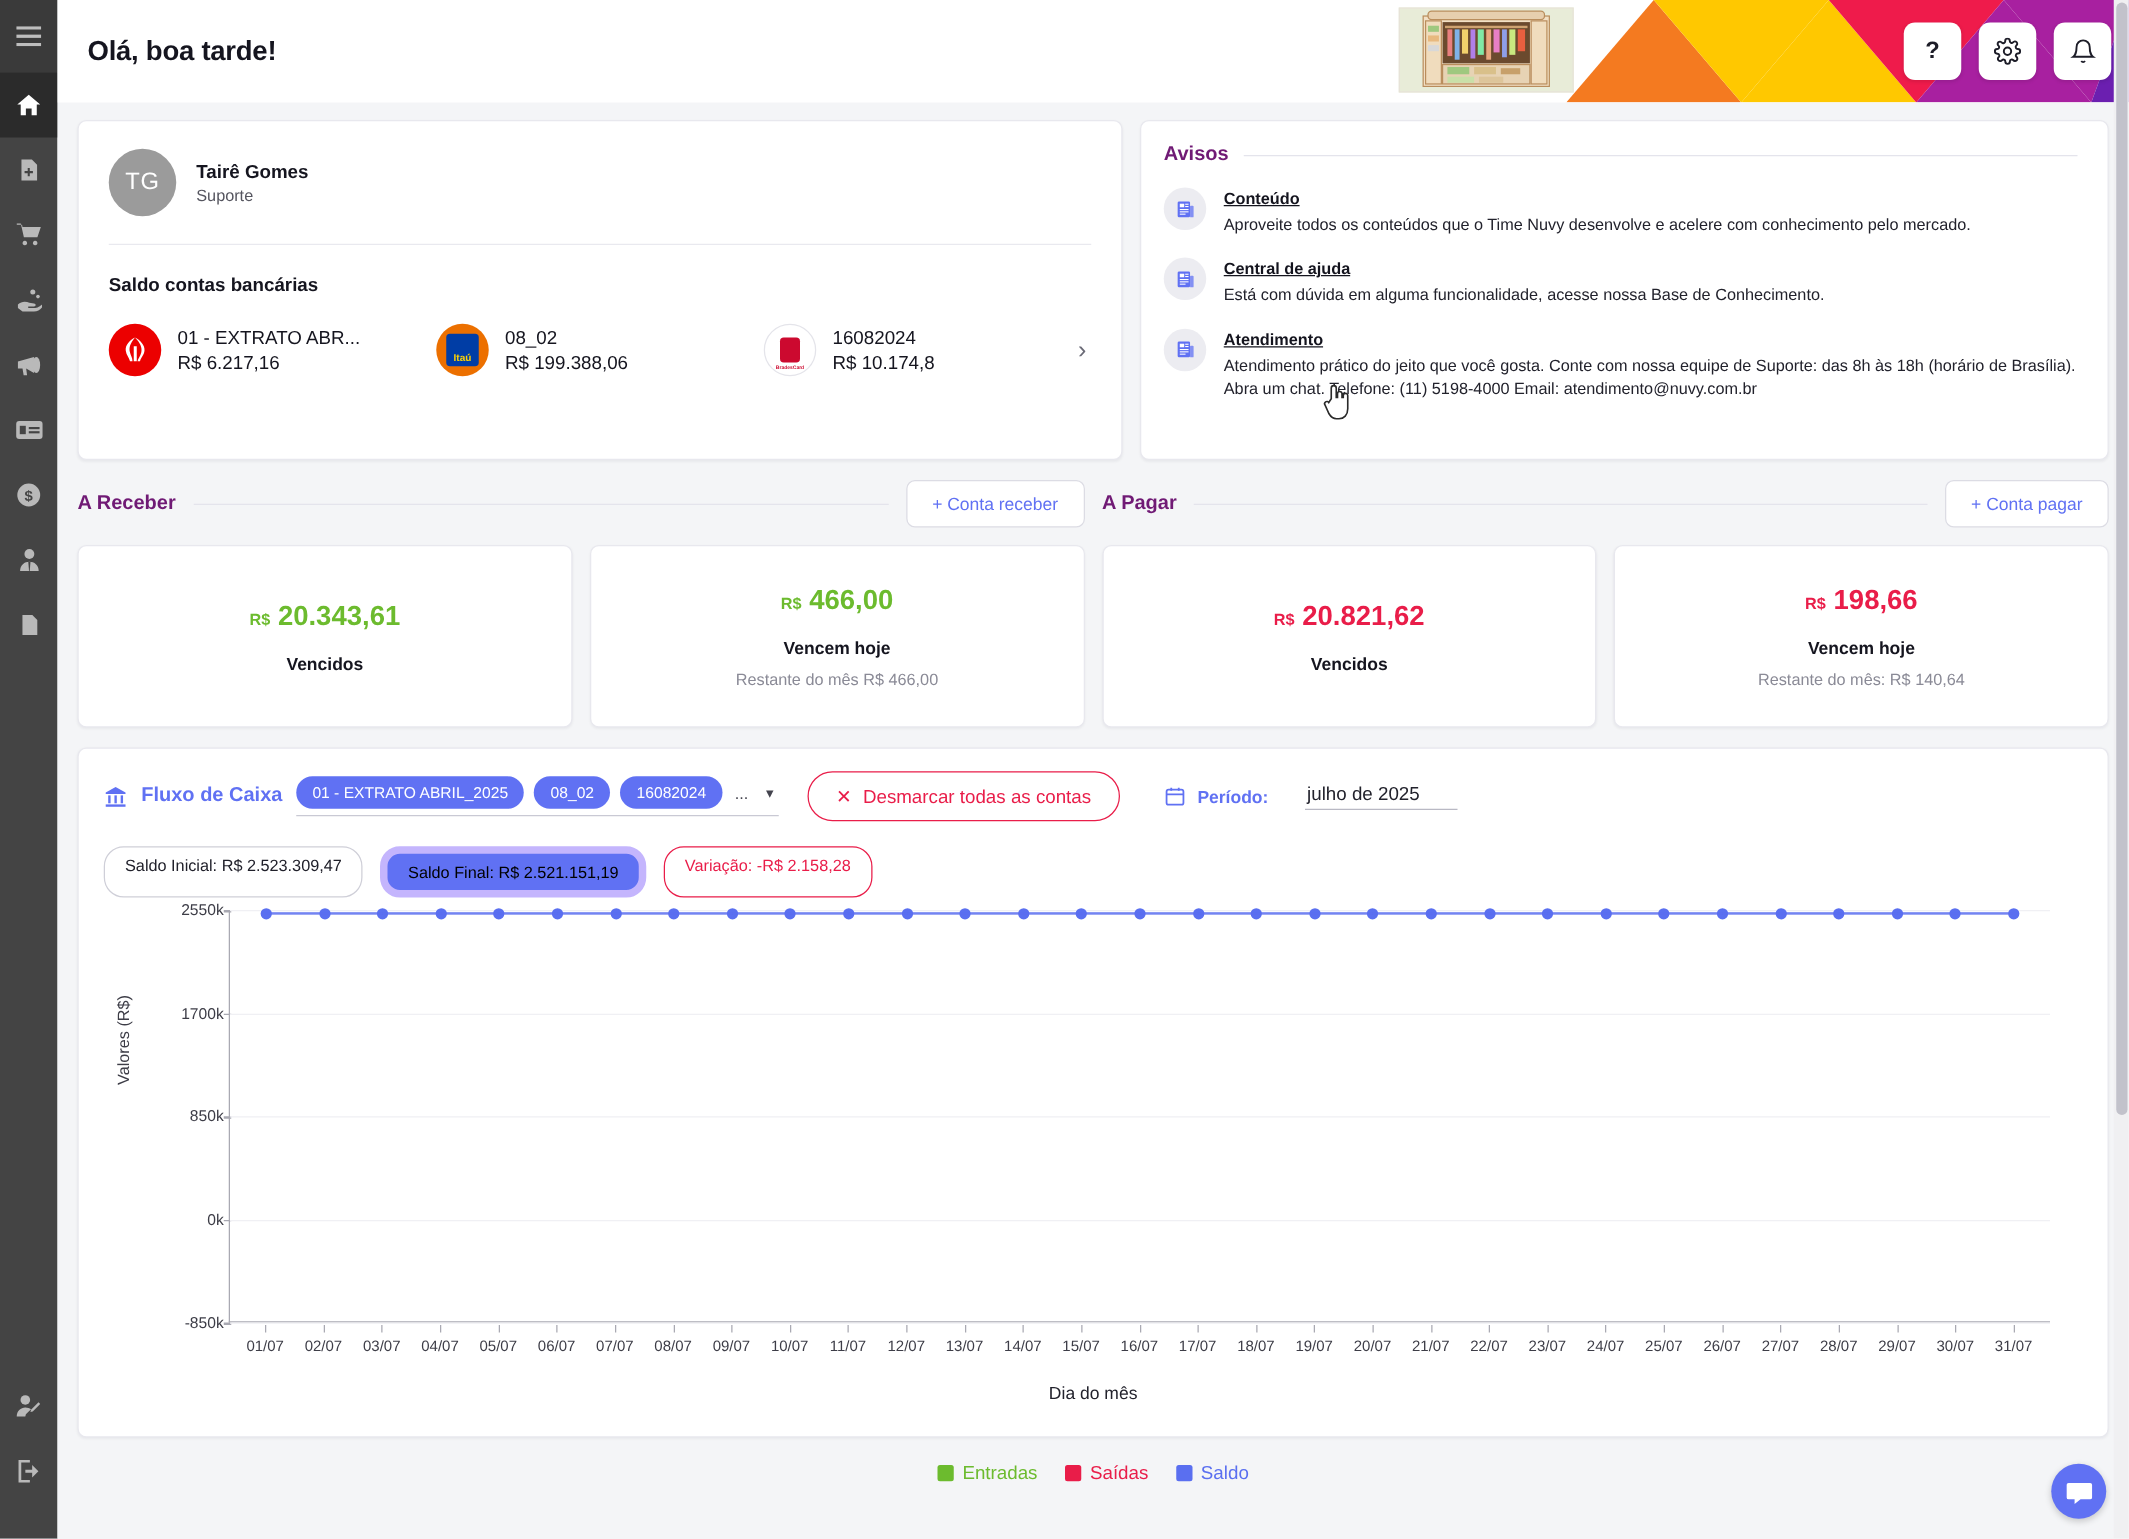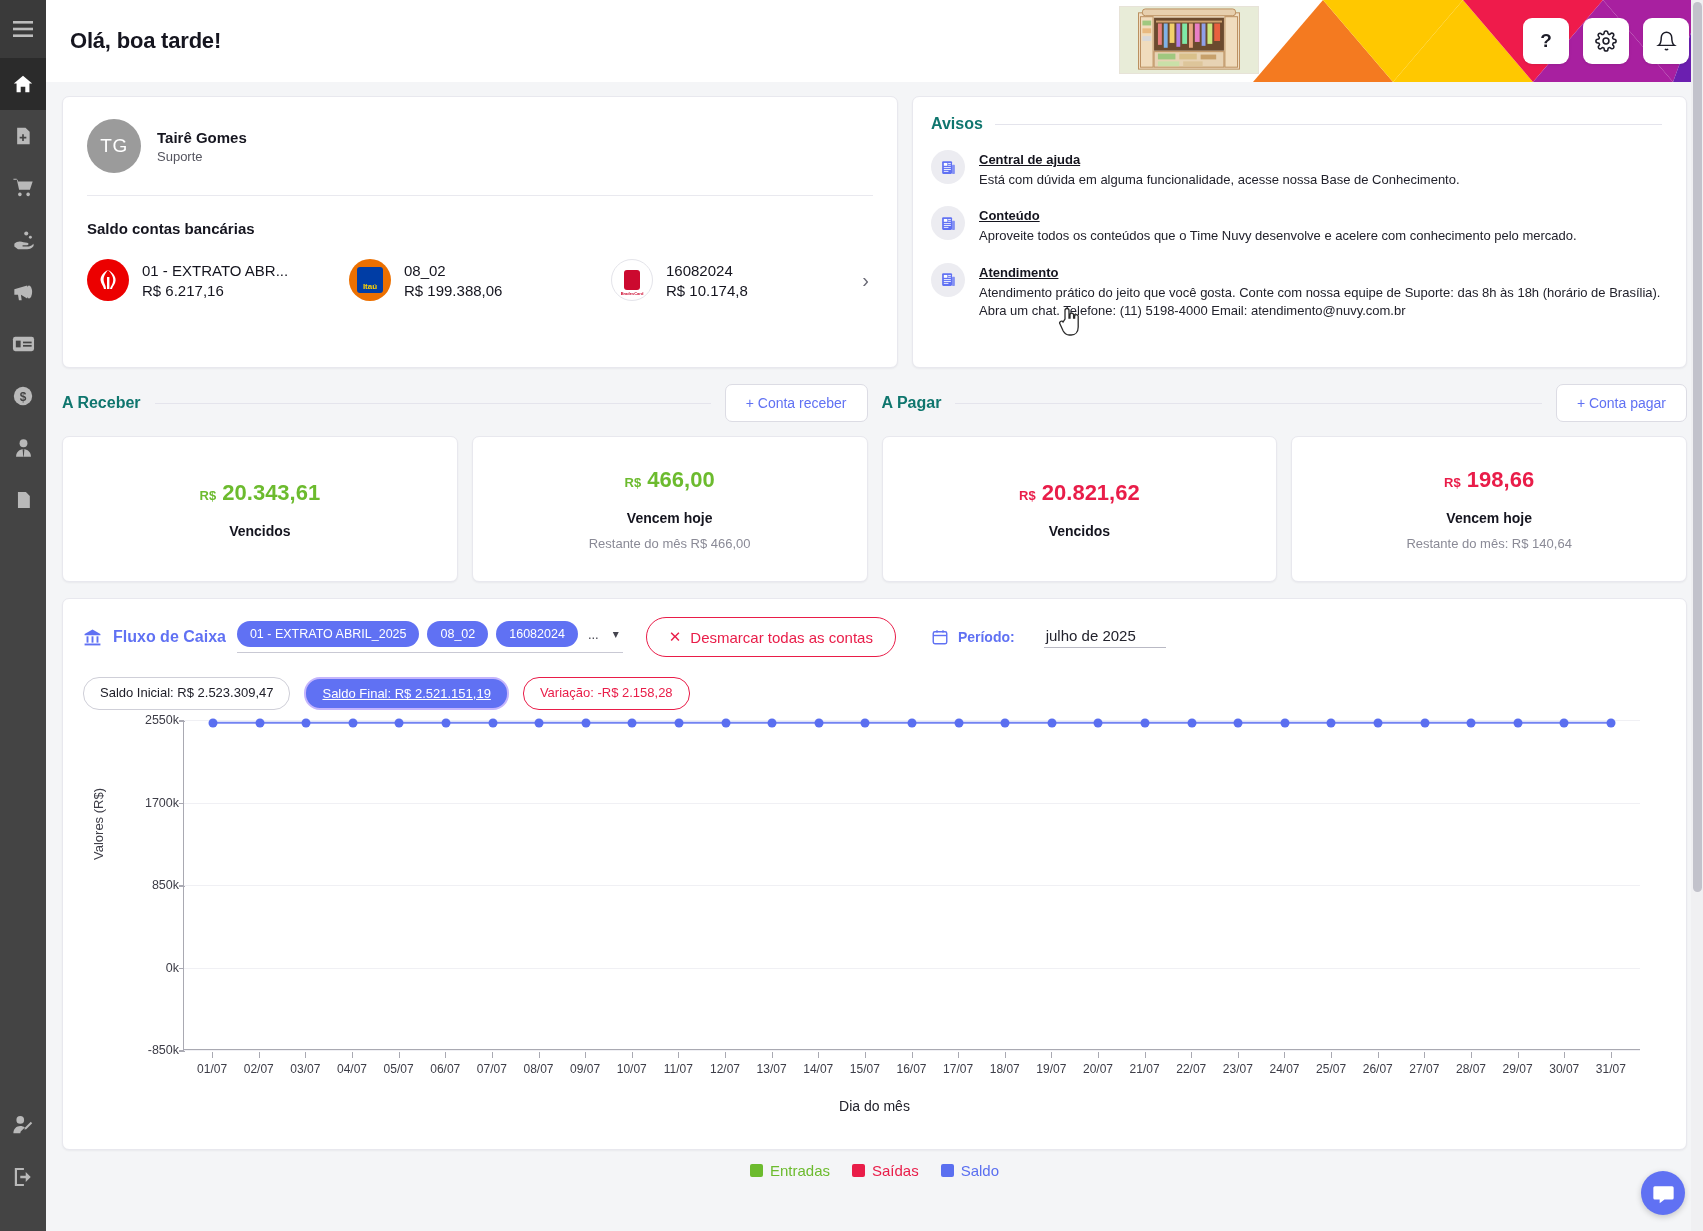--- a/index.html
+++ b/index.html
@@ -112,21 +112,21 @@
     text-overflow: ellipsis; max-width: 160px;
   }
   .bank-val { font-size: 15px; color: #15151f; margin-top: 3px; }
   .bank-next {
     position: absolute; right: -4px; top: 6px; font-size: 20px;
     color: #6a6a76; cursor: pointer; padding: 4px 8px;
   }
 
   .avisos-card { flex: 1; height: 272px; padding: 18px 24px 18px 18px; }
   .sect-head { display: flex; align-items: center; gap: 12px; }
-  .sect-title { font-size: 16px; color: #0f766e; font-weight: bold; white-space: nowrap; }
+  .sect-title { font-size: 16px; color: #701a75; font-weight: bold; white-space: nowrap; }
   .sect-line { flex: 1; height: 1px; background: #e4e4ec; }
   .aviso { display: flex; gap: 14px; margin-top: 17px; align-items: flex-start; }
   .aviso-ico {
     width: 34px; height: 34px; border-radius: 50%; background: #ececf1;
     flex: 0 0 34px; display: flex; align-items: center; justify-content: center;
   }
   .aviso-link {
     font-size: 13px; color: #14141e; font-weight: bold;
     text-decoration: underline; cursor: pointer; display: inline-block;
   }
@@ -183,21 +183,21 @@
   .periodo-val {
     font-size: 15px; color: #22222c; border-bottom: 1px solid #b9b9c4;
     padding: 0 30px 3px 2px; cursor: pointer; margin-left: 20px;
   }
   .pills { display: flex; gap: 14px; margin-top: 20px; }
   .pill {
     border-radius: 16px; padding: 7px 16px; font-size: 13px; cursor: pointer;
     white-space: nowrap;
   }
   .pill-out { border: 1px solid #cfcfd8; color: #20202a; background: #ffffff; }
-  .pill-fill { background: #6071f3; color: #ffffff; border: 2px solid #c4b5fd; text-decoration: underline; }
+  .pill-fill { background: #6071f3; color: #000000; border: 6px solid #c4b5fd; }
   .pill-red { border: 1px solid #e91d49; color: #e91d49; background: #ffffff; }
 
   
   .chart-area { position: relative; height: 400px; margin-top: 10px; }
   .ylabel {
     position: absolute; left: 8px; top: 140px;
     transform: rotate(-90deg); transform-origin: left top;
     font-size: 13px; color: #3d3d47; white-space: nowrap;
   }
   .ytick {
@@ -470,41 +470,41 @@
                 <rect x="17" y="8" width="4" height="13" rx="1" opacity="0.75"></rect>
                 <rect x="5.4" y="5.6" width="5" height="4" fill="#ffffff"></rect>
                 <rect x="11.5" y="5.6" width="3.8" height="1.2" fill="#ffffff"></rect>
                 <rect x="11.5" y="8.2" width="3.8" height="1.2" fill="#ffffff"></rect>
                 <rect x="5.4" y="11.6" width="9.9" height="1.2" fill="#ffffff"></rect>
                 <rect x="5.4" y="14.2" width="9.9" height="1.2" fill="#ffffff"></rect>
                 <rect x="5.4" y="16.8" width="6.5" height="1.2" fill="#ffffff"></rect>
               </svg>
             </div>
             <div>
-              <a class="aviso-link">Central de ajuda</a>
-              <div class="aviso-desc">Está com dúvida em alguma funcionalidade, acesse nossa Base de Conhecimento.</div>
+              <a class="aviso-link">Conteúdo</a>
+              <div class="aviso-desc">Aproveite todos os conteúdos que o Time Nuvy desenvolve e acelere com conhecimento pelo mercado.</div>
             </div>
           </div>
 
           <div class="aviso">
             <div class="aviso-ico">
               <svg width="17" height="17" viewBox="0 0 24 24" fill="#6071f3">
                 <rect x="3" y="3" width="14" height="18" rx="1.6"></rect>
                 <rect x="17" y="8" width="4" height="13" rx="1" opacity="0.75"></rect>
                 <rect x="5.4" y="5.6" width="5" height="4" fill="#ffffff"></rect>
                 <rect x="11.5" y="5.6" width="3.8" height="1.2" fill="#ffffff"></rect>
                 <rect x="11.5" y="8.2" width="3.8" height="1.2" fill="#ffffff"></rect>
                 <rect x="5.4" y="11.6" width="9.9" height="1.2" fill="#ffffff"></rect>
                 <rect x="5.4" y="14.2" width="9.9" height="1.2" fill="#ffffff"></rect>
                 <rect x="5.4" y="16.8" width="6.5" height="1.2" fill="#ffffff"></rect>
               </svg>
             </div>
             <div>
-              <a class="aviso-link">Conteúdo</a>
-              <div class="aviso-desc">Aproveite todos os conteúdos que o Time Nuvy desenvolve e acelere com conhecimento pelo mercado.</div>
+              <a class="aviso-link">Central de ajuda</a>
+              <div class="aviso-desc">Está com dúvida em alguma funcionalidade, acesse nossa Base de Conhecimento.</div>
             </div>
           </div>
 
           <div class="aviso">
             <div class="aviso-ico">
               <svg width="17" height="17" viewBox="0 0 24 24" fill="#6071f3">
                 <rect x="3" y="3" width="14" height="18" rx="1.6"></rect>
                 <rect x="17" y="8" width="4" height="13" rx="1" opacity="0.75"></rect>
                 <rect x="5.4" y="5.6" width="5" height="4" fill="#ffffff"></rect>
                 <rect x="11.5" y="5.6" width="3.8" height="1.2" fill="#ffffff"></rect>

